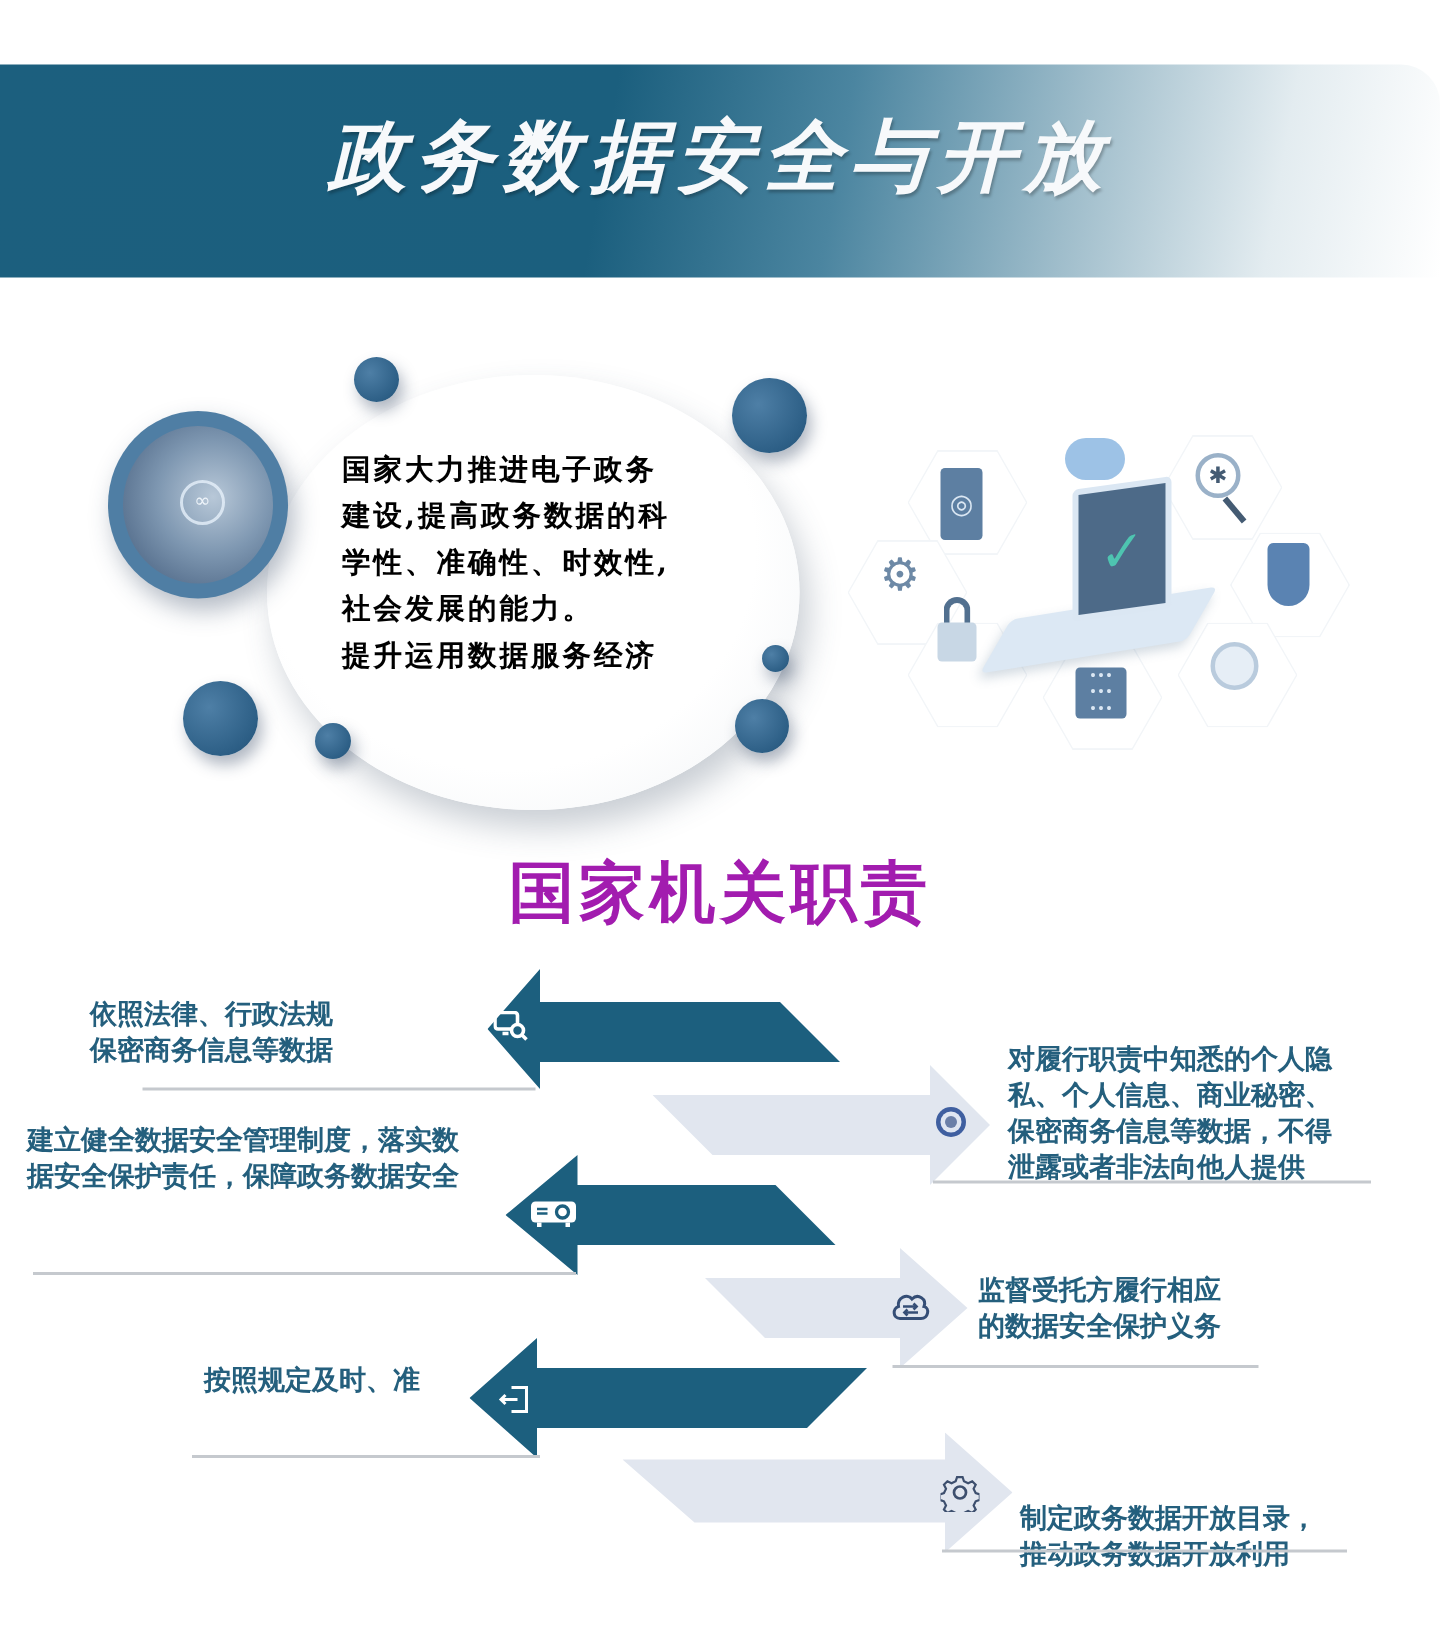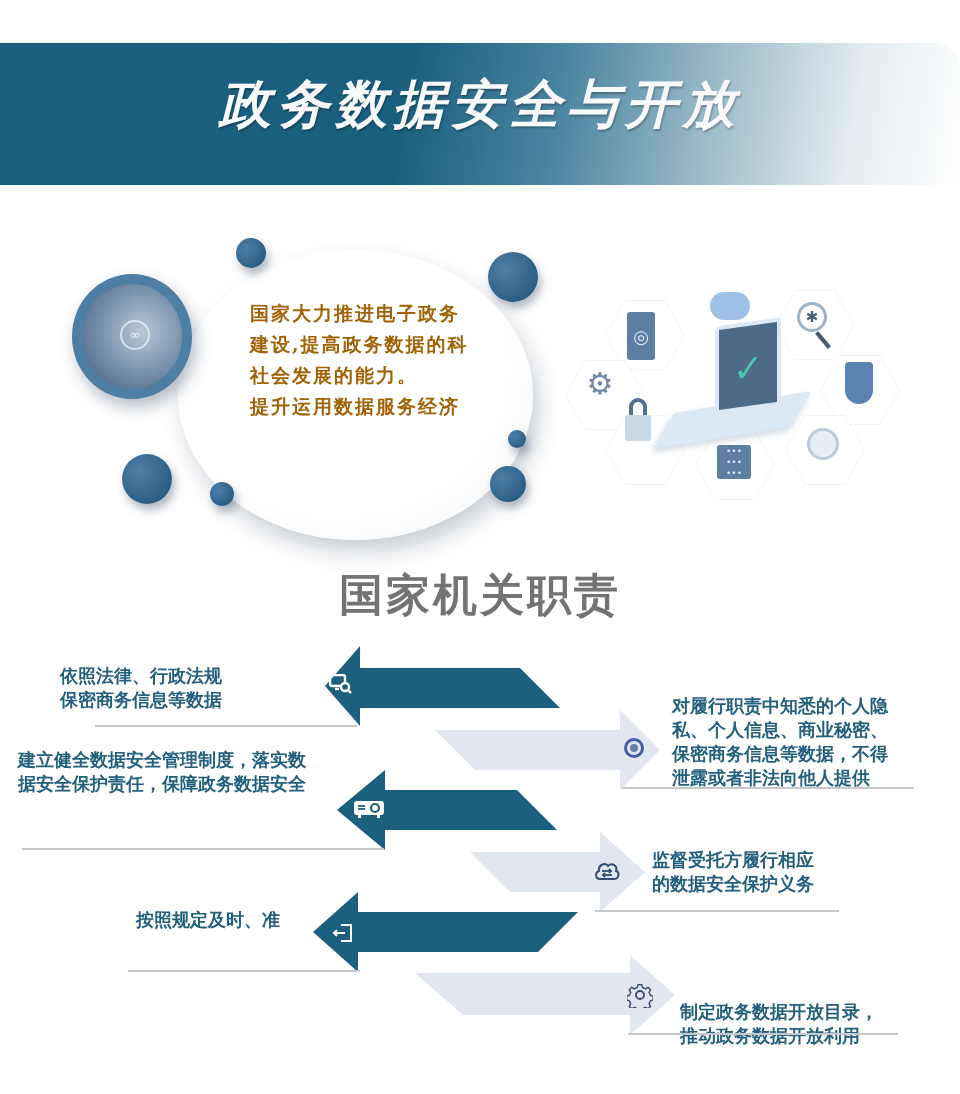--- a/index.html
+++ b/index.html
@@ -40,21 +40,21 @@
   .photo-glyph {
     position: absolute; left: 38px; top: 36px; width: 30px; height: 30px; border-radius: 50%;
     border: 2px solid rgba(230,240,250,0.8); color: #eef4fa; font-size: 13px; line-height: 26px; text-align: center;
   }
   .dot { position: absolute; border-radius: 50%;
     background: radial-gradient(circle at 35% 35%, #4e7fa6 0%, #2d5f86 70%, #244f72 100%);
     box-shadow: 3px 6px 10px rgba(30,50,80,0.35); }
   .intro-text {
     position: absolute; left: 228px; top: 78px; width: 260px;
     font-family: "DejaVu Serif", serif; font-weight: bold; font-size: 19px;
-    line-height: 31px; color: #a16207; letter-spacing: 2px; margin-left: 22px;
+    line-height: 31px; color: #000000; letter-spacing: 2px;
   }
 
   
   .illus { position: absolute; left: 565px; top: 60px; width: 340px; height: 220px; }
   .hex { position: absolute; width: 80px; height: 70px;
     clip-path: polygon(25% 0, 75% 0, 100% 50%, 75% 100%, 25% 100%, 0 50%);
     background: #f2f5f8; }
   .hex::after { content: ""; position: absolute; inset: 1px; background: #fff;
     clip-path: polygon(25% 0, 75% 0, 100% 50%, 75% 100%, 25% 100%, 0 50%); }
   .laptop-screen { position: absolute; left: 150px; top: 42px; width: 66px; height: 88px;
@@ -72,21 +72,21 @@
   .ic-gear { left: 20px; top: 88px; width: 30px; height: 30px; color: #6d89a6; font-size: 30px; }
   .ic-lock { left: 60px; top: 135px; width: 26px; height: 26px; background: #c8d7e5; border-radius: 3px; }
   .ic-lock-shackle { left: 64px; top: 118px; width: 18px; height: 20px; border: 4px solid #52708f; border-bottom: none; border-radius: 10px 10px 0 0; }
   .ic-keypad { left: 152px; top: 165px; width: 34px; height: 34px; background: #5d7fa2; border-radius: 3px; color: #dbe7f3; font-size: 9px; line-height: 11px; text-align: center; }
   .ic-safe { left: 242px; top: 148px; width: 32px; height: 32px; border-radius: 50%; background: #e6eef6; border: 3px solid #b9cbdd; }
 
   
   .section-title {
     position: absolute; left: 0; width: 960px; top: 566px; text-align: center;
     font-family: "Liberation Sans", sans-serif; font-weight: bold; font-size: 44px;
-    letter-spacing: 3px; color: #737373;
+    letter-spacing: 3px; color: #a21caf;
   }
 
   
   .arrow { position: absolute; }
   .row-text {
     position: absolute; font-family: "Liberation Sans", sans-serif; font-size: 18px;
     line-height: 24px; color: #245f7d; font-weight: bold;
   }
   .row-text.left { text-align: left; }
   .rule { position: absolute; height: 2px; background: #c5c9ce; }
@@ -108,20 +108,21 @@
   <div class="dot" style="left:236px;top:18px;width:30px;height:30px;"></div>
   <div class="dot" style="left:488px;top:32px;width:50px;height:50px;"></div>
   <div class="dot" style="left:122px;top:234px;width:50px;height:50px;"></div>
   <div class="dot" style="left:210px;top:262px;width:24px;height:24px;"></div>
   <div class="dot" style="left:508px;top:210px;width:18px;height:18px;"></div>
   <div class="dot" style="left:490px;top:246px;width:36px;height:36px;"></div>
 
   <div class="intro-text">
     <div>国家大力推进电子政务</div>
     <div>建设,提高政务数据的科</div>
+    <div>学性、准确性、时效性,</div>
     <div>社会发展的能力。</div>
     <div>提升运用数据服务经济</div>
   </div>
 
   <div class="illus">
     <div class="hex" style="left:40px;top:20px;"></div>
     <div class="hex" style="left:210px;top:10px;"></div>
     <div class="hex" style="left:0px;top:80px;"></div>
     <div class="hex" style="left:255px;top:75px;"></div>
     <div class="hex" style="left:40px;top:135px;"></div>

